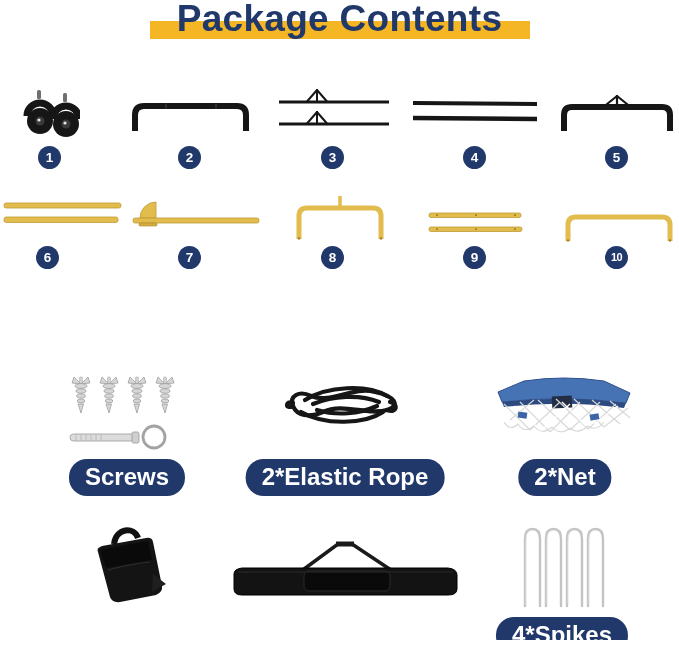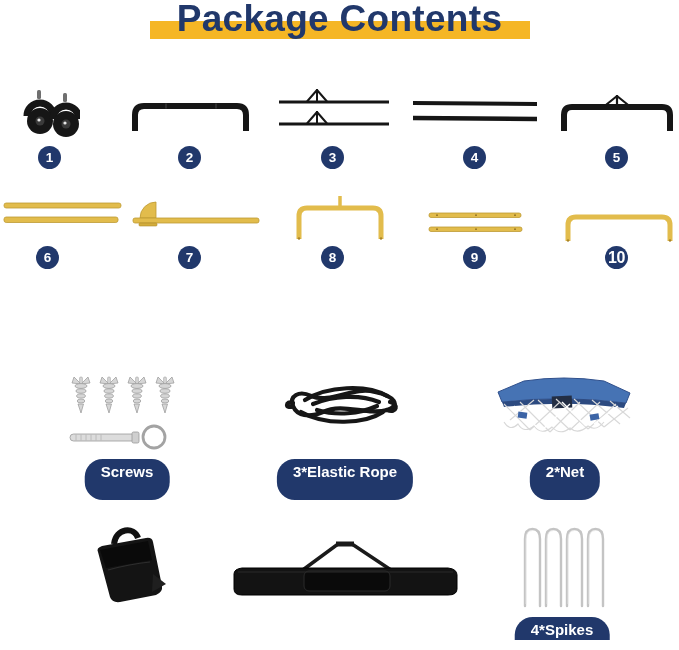--- a/index.html
+++ b/index.html
@@ -8,23 +8,23 @@
   .title-bar{position:absolute;left:150px;top:21px;width:380px;height:18px;
              background:var(--highlight,#F5B625);z-index:0;}
   .title{position:absolute;top:-2px;left:0;width:100%;text-align:center;
          font-size:37px;font-weight:700;color:var(--navy,#233B6E);
          letter-spacing:.3px;z-index:1;}
   .part{position:absolute;}
   .part svg{display:block;width:100%;height:100%;}
   .badge{position:absolute;width:23px;height:23px;border-radius:50%;
          background:var(--navy,#21386B);color:#fff;font-weight:700;font-size:13.5px;
          display:flex;align-items:center;justify-content:center;line-height:1;}
-  .badge.two{font-size:16px;letter-spacing:-0.5px;}
+  .badge.two{font-size:11px;letter-spacing:-0.5px;}
   .pill{position:absolute;transform:translateX(-50%);background:var(--navy,#21386B);
-        color:#fff;font-weight:700;font-size:15px;padding:4px 16px 20px;
+        color:#fff;font-weight:700;font-size:24px;padding:4px 16px 5px;
         border-radius:18px;white-space:nowrap;z-index:1;}
   .pill.fw{font-size:17.5px;padding:5px 19px 7px;}
   .kstroke{stroke:var(--part-black,#161616);fill:none;}
   .kfill{fill:var(--part-black,#161616);}
   .ystroke{stroke:var(--part-yellow,#E2BC4C);fill:none;}
   .yfill{fill:var(--part-yellow,#E2BC4C);stroke:#BE9A33;stroke-width:.8;}
   .gray{stroke:#979797;fill:#d6d6d6;}
 </style>
 </head>
 <body>
@@ -246,21 +246,21 @@
           <path d="M72,30 L96,54"></path>
           <path d="M52,58 L80,32"></path>
           <path d="M104,52 L128,34"></path>
       </g>
       <rect x="28" y="40" width="9" height="6" fill="#3C64A6" transform="rotate(8 32 43)"></rect>
       <rect x="100" y="42" width="9" height="6" fill="#3C64A6" transform="rotate(-10 104 45)"></rect>
     </svg>
   </div>
 
   <div class="pill" style="left:127px;top:459px">Screws</div>
-  <div class="pill" style="left:345px;top:459px">3*Elastic Rope</div>
+  <div class="pill" style="left:345px;top:459px">2*Elastic Rope</div>
   <div class="pill" style="left:565px;top:459px">2*Net</div>
 
   <div class="part" style="left:82px;top:518px;width:90px;height:92px">
     <svg viewBox="0 0 90 92">
       <path d="M32,26 C34,10 52,8 56,20" stroke="#111" stroke-width="6" fill="none"></path>
       <path d="M16,34 Q14,30 20,28 L64,20 Q70,19 71,24 L80,68 Q81,74 74,77 L38,84 Q30,85 28,79 Z" fill="#141414"></path>
       <path d="M18,32 L66,23 L70,42 L24,50 Z" fill="#0a0a0a"></path>
       <path d="M71,56 L84,66 L70,74 Z" fill="#1f1f1f"></path>
       <path d="M26,52 Q48,46 68,44" stroke="#2e2e2e" stroke-width="1.2" fill="none"></path>
     </svg>

